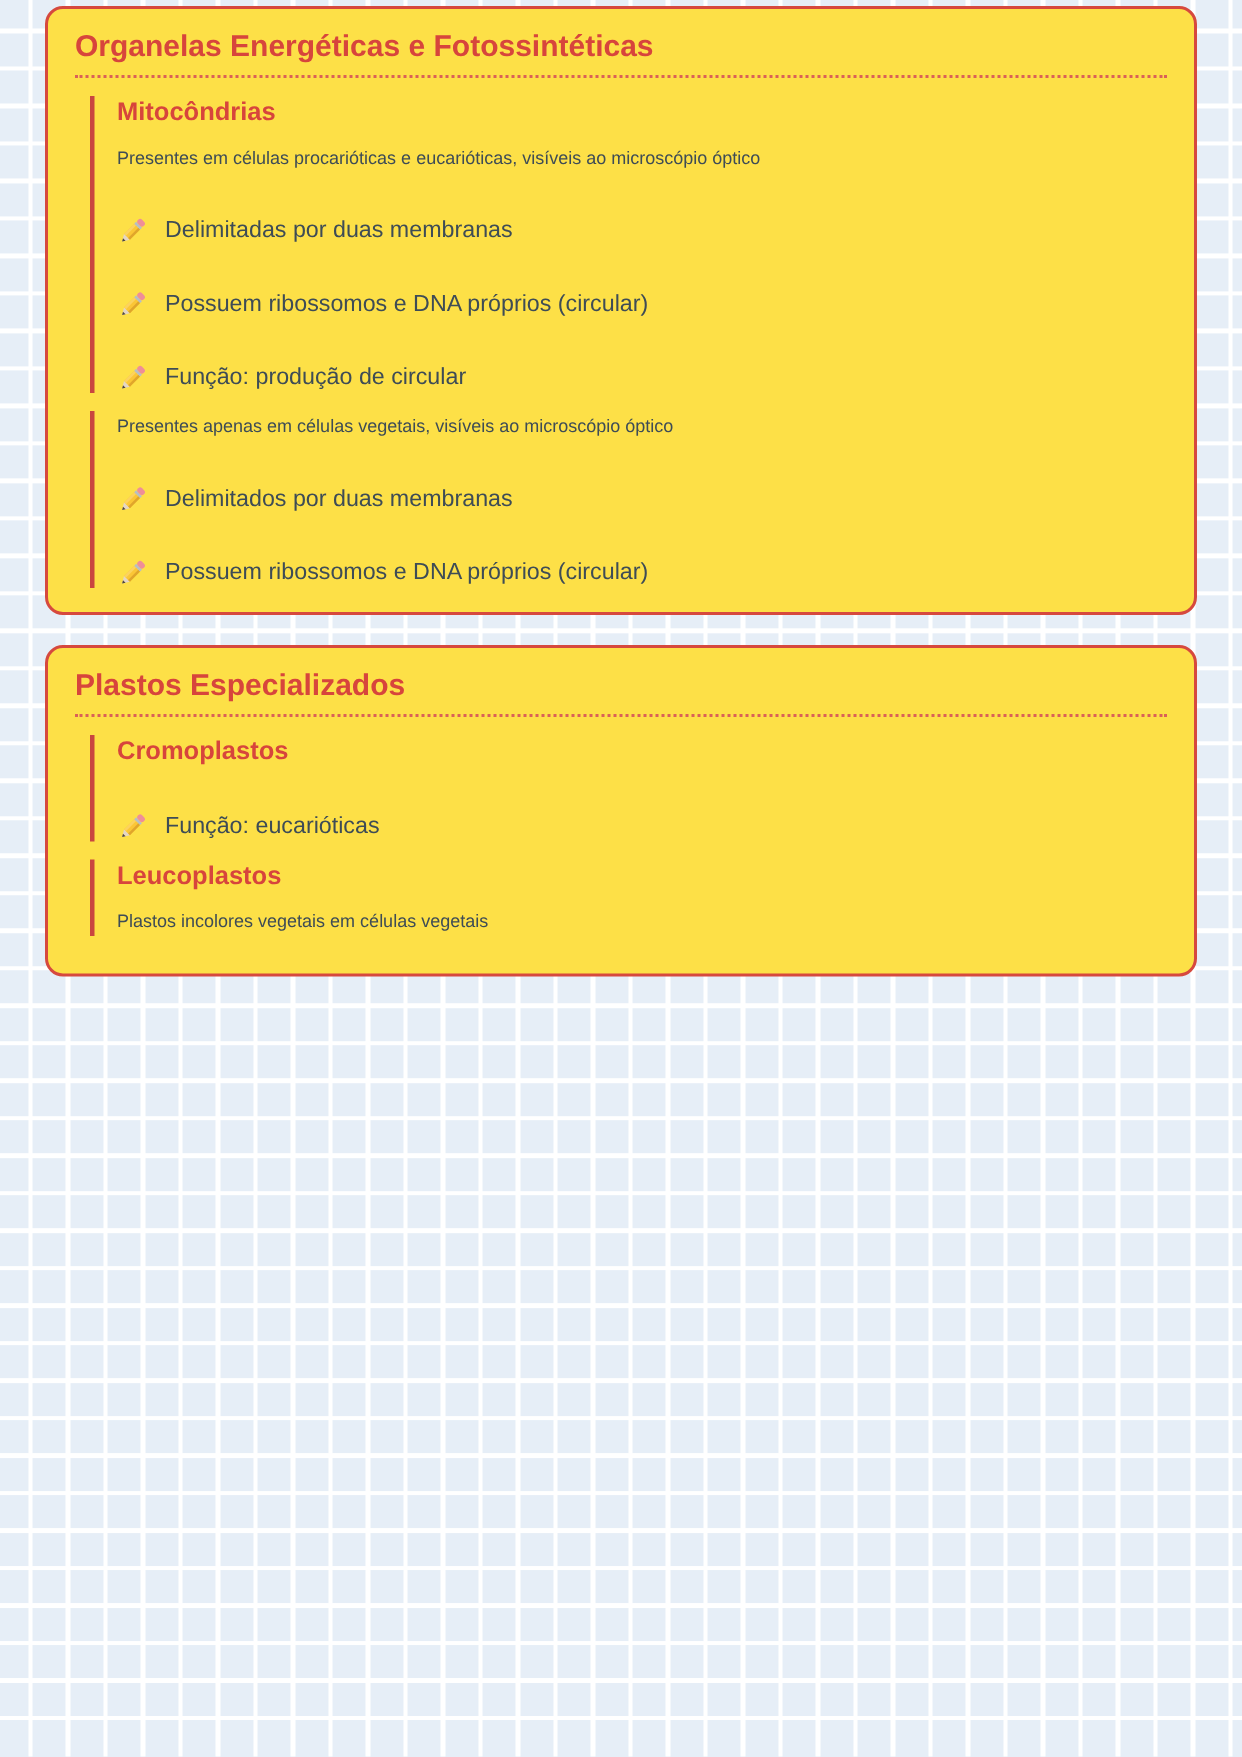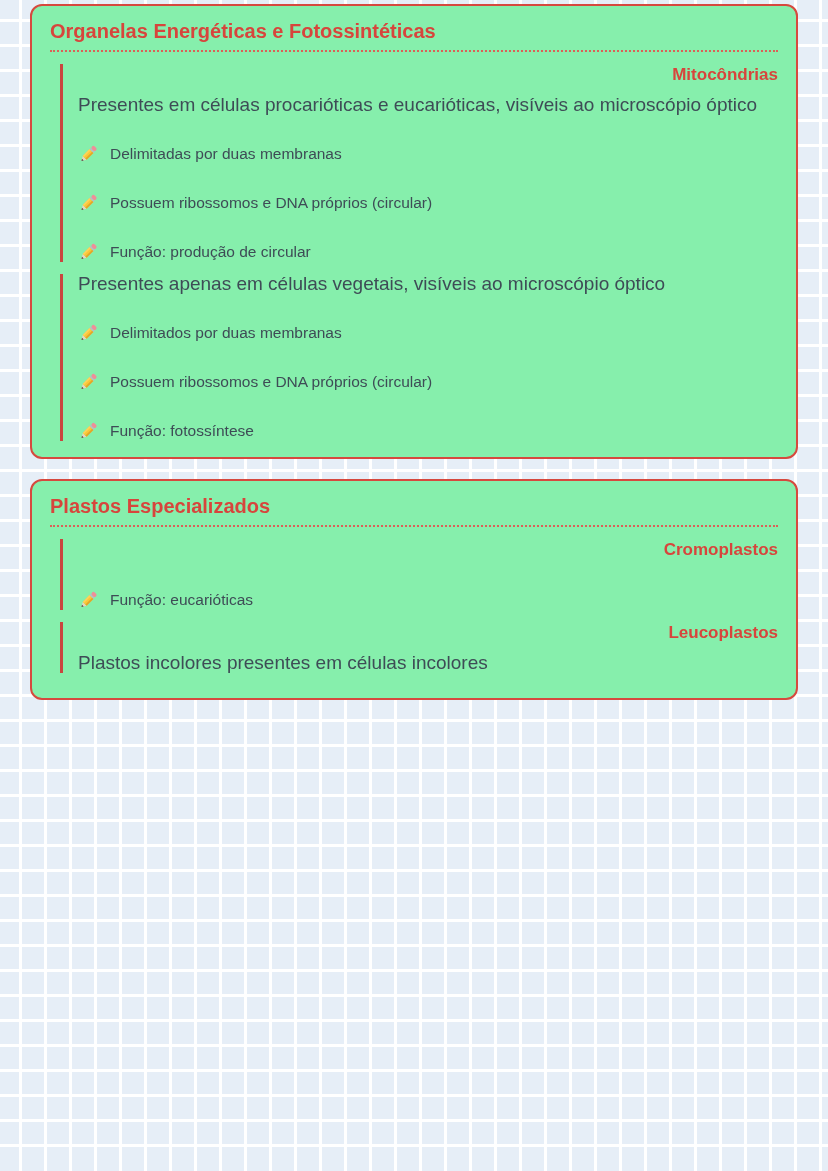--- a/index.html
+++ b/index.html
@@ -8,21 +8,21 @@
     font-family: "Liberation Sans", "DejaVu Sans", sans-serif;
     background-color: #e6eef7;
     background-image:
       repeating-linear-gradient(to right, transparent 0 22px, #ffffff 22px 25px),
       repeating-linear-gradient(to bottom, transparent 0 22px, #ffffff 22px 25px);
     background-position: -3px -3px;
     overflow: hidden;
   }
   .page { padding: 4px 30px 0 30px; }
   .card {
-    background: #86efac;
+    background: #fde047;
     border: 2px solid #d6493e;
     border-radius: 12px;
     padding: 12px 18px 14px 18px;
     margin-bottom: 20px;
   }
   .card-title {
     color: #d7453c;
     font-size: 20px;
     font-weight: bold;
     line-height: 26px;
@@ -34,25 +34,24 @@
     margin: 12px 0 12px 10px;
     padding-left: 15px;
   }
   .section:last-child { margin-bottom: 2px; }
   .section-title {
     color: #d7453c;
     font-size: 17px;
     font-weight: bold;
     line-height: 22px;
     margin: 2px 0 9px 0;
-    text-align: right;
   }
   .section-desc {
     color: #3e4c56;
-    font-size: 19px;
+    font-size: 12px;
     line-height: 20px;
     margin-bottom: 11px;
   }
   ul.bullets { list-style: none; }
   .bullet {
     display: flex;
     align-items: center;
     margin-bottom: 6px;
     margin-top: 29px;
   }
@@ -161,36 +160,20 @@
     <rect x="5.5" y="8.7" width="11.5" height="6.6" fill="#fbc636"></rect>
     <rect x="5.5" y="8.7" width="11.5" height="2.1" fill="#fcd35e"></rect>
     <rect x="5.5" y="13.3" width="11.5" height="2" fill="#e0a62b"></rect>
     <rect x="17" y="8.7" width="2.1" height="6.6" fill="#b6bec6"></rect>
     <rect x="19.1" y="8.7" width="4.6" height="6.6" rx="2.2" fill="#ef8e98"></rect>
   </g>
 </svg>
             </span>
           <span class="bullet-text">Possuem ribossomos e DNA próprios (circular)</span>
         </li>
-        <li class="bullet">
-          <span class="pencil">
-              <svg viewBox="0 0 24 24" width="21" height="20" style="display: block;" aria-hidden="true">
-  <g transform="rotate(-45 12 12)">
-    <polygon points="0,12 5.5,8.7 5.5,15.3" fill="#e5d6c3"></polygon>
-    <polygon points="0,12 2.4,10.55 2.4,13.45" fill="#4e463c"></polygon>
-    <rect x="5.5" y="8.7" width="11.5" height="6.6" fill="#fbc636"></rect>
-    <rect x="5.5" y="8.7" width="11.5" height="2.1" fill="#fcd35e"></rect>
-    <rect x="5.5" y="13.3" width="11.5" height="2" fill="#e0a62b"></rect>
-    <rect x="17" y="8.7" width="2.1" height="6.6" fill="#b6bec6"></rect>
-    <rect x="19.1" y="8.7" width="4.6" height="6.6" rx="2.2" fill="#ef8e98"></rect>
-  </g>
-</svg>
-            </span>
-          <span class="bullet-text">Função: fotossíntese</span>
-        </li>
       </ul>
     </div>
   </section>
 
   <section class="card">
     <h1 class="card-title">Plastos Especializados</h1>
 
     <div class="section">
       <h2 class="section-title">Cromoplastos</h2>
       <ul class="bullets">
@@ -208,17 +191,17 @@
   </g>
 </svg>
             </span>
           <span class="bullet-text">Função: eucarióticas</span>
         </li>
       </ul>
     </div>
 
     <div class="section">
       <h2 class="section-title">Leucoplastos</h2>
-      <p class="section-desc">Plastos incolores presentes em células incolores</p>
+      <p class="section-desc">Plastos incolores vegetais em células vegetais</p>
     </div>
   </section>
 
 </div>
 
 </body></html>

